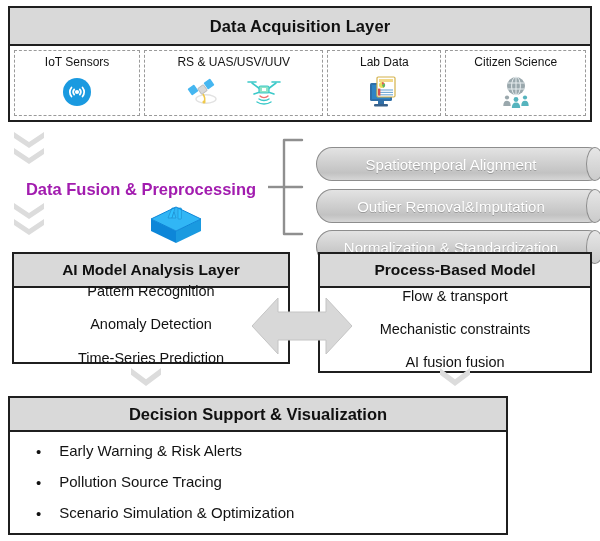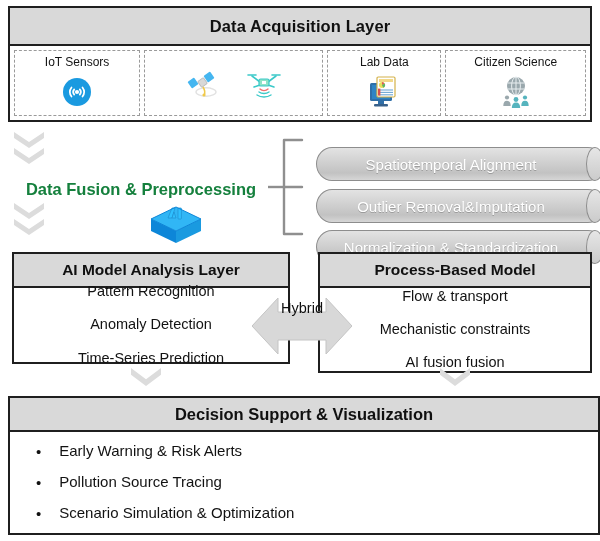--- a/index.html
+++ b/index.html
@@ -79,21 +79,21 @@
   }
 
   
   #fusion-title {
     position: absolute;
     left: 10px;
     top: 180px;
     width: 262px;
     font-size: 16.5px;
     font-weight: bold;
-    color: #15803d;
+    color: #a21caf;
     text-align: center;
     white-space: nowrap;
   }
   #ai-cube-wrap {
     position: absolute;
     left: 140px;
     top: 203px;
     width: 72px;
     height: 44px;
     display: flex;
@@ -180,21 +180,21 @@
     top: 300px;
     width: 100px;
     text-align: center;
     font-size: 14.5px;
     color: #101010;
     line-height: 1.22;
     pointer-events: none;
   }
 
   
-  #decision { left: 8px; top: 396px; width: 592px; height: 139px; }
+  #decision { left: 8px; top: 396px; width: 500px; height: 139px; }
   #decision-hdr { height: 34px; font-size: 16.5px; }
   #decision-list {
     position: absolute;
     left: 0; right: 0; top: 34px; bottom: 0;
     padding: 10px 0 0 26px;
     box-sizing: border-box;
   }
   .d-item {
     display: flex;
     align-items: flex-start;
@@ -222,20 +222,21 @@
           <path d="M20.5,19.5 a7.5,7.5 0 0 0 0,-9"></path>
           <path d="M12.2,17.6 a4,4 0 0 1 0,-5.2"></path>
           <path d="M17.8,17.6 a4,4 0 0 0 0,-5.2"></path>
         </g>
         <circle cx="15" cy="15" r="2.1" fill="#ffffff"></circle>
       </svg>
           </span>
         </div>
       </div>
       <div class="acq-cell" style="flex: 1.47 1 0%;">
+        <div class="c-label">RS &amp; UAS/USV/UUV</div>
         <div class="acq-icons">
           <span style="display: inline-flex;">
             <svg width="34" height="30" viewBox="0 0 34 30">
         <ellipse cx="20" cy="22" rx="10" ry="4.2" fill="none" stroke="#e2e2e2" stroke-width="1.4"></ellipse>
         <rect x="13" y="9" width="7" height="7" rx="1" transform="rotate(-35 16.5 12.5)" fill="#d8d8d8" stroke="#bdbdbd"></rect>
         <rect x="3" y="9" width="8" height="8" rx="1" transform="rotate(-35 7 13)" fill="#45b6f0"></rect>
         <rect x="19" y="3" width="8" height="8" rx="1" transform="rotate(-35 23 7)" fill="#45b6f0"></rect>
         <path d="M17,17 q3,5 1,8" stroke="#f0c94a" stroke-width="1.6" fill="none"></path>
         <circle cx="18" cy="25" r="1.6" fill="#f0c94a"></circle>
       </svg>
@@ -391,21 +392,20 @@
       <span>AI fusion fusion</span>
     </div>
 </div>
 
 <div id="hybrid">
   <svg width="100" height="76" viewBox="0 0 100 76">
     <polygon points="0,38 26,10 26,24 74,24 74,10 100,38 74,66 74,52 26,52 26,66" fill="#d8d8d8" stroke="#c4c4c4" stroke-width="1"></polygon>
   </svg>
 </div>
 <div id="hybrid-label">
-  <div>Hybrid</div>
 </div>
 
 <div class="chev-stack" id="chev-ai" style="left:131px; top:368px;">
     <svg width="30" height="18" viewBox="0 0 30 18">
     <polygon points="0,0 15,11.16 30,0 30,6.84 15,18 0,6.84" fill="#dcdcdc"></polygon>
   </svg>
   </div>
 <div class="chev-stack" id="chev-proc" style="left:440px; top:368px;">
     <svg width="30" height="18" viewBox="0 0 30 18">
     <polygon points="0,0 15,11.16 30,0 30,6.84 15,18 0,6.84" fill="#dcdcdc"></polygon>

